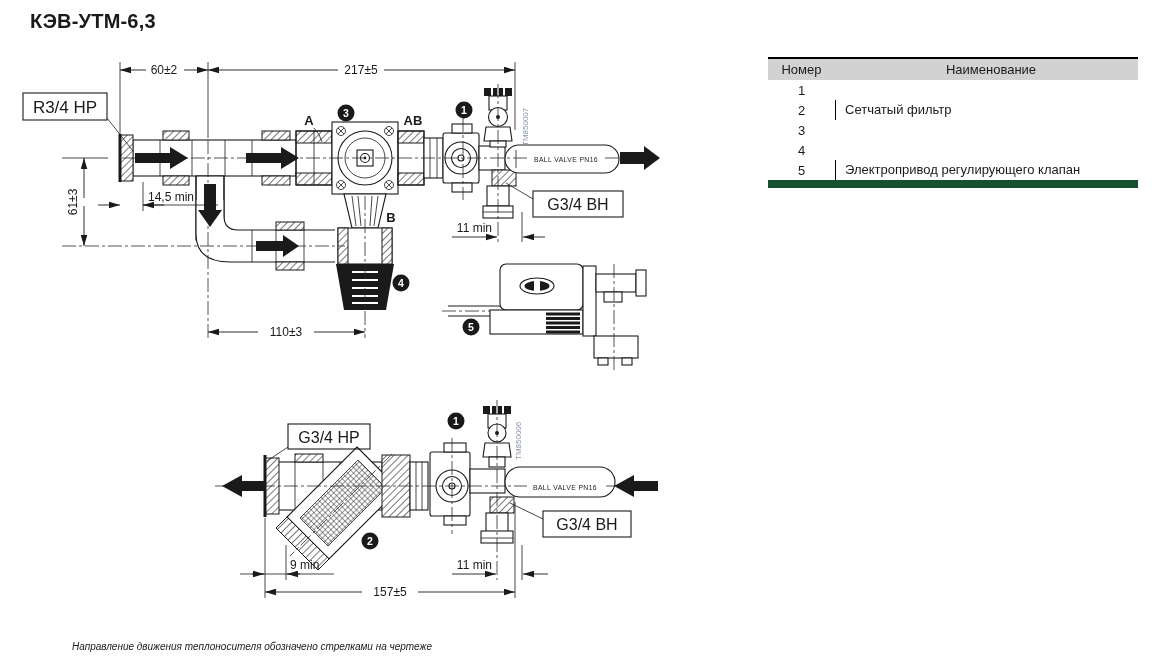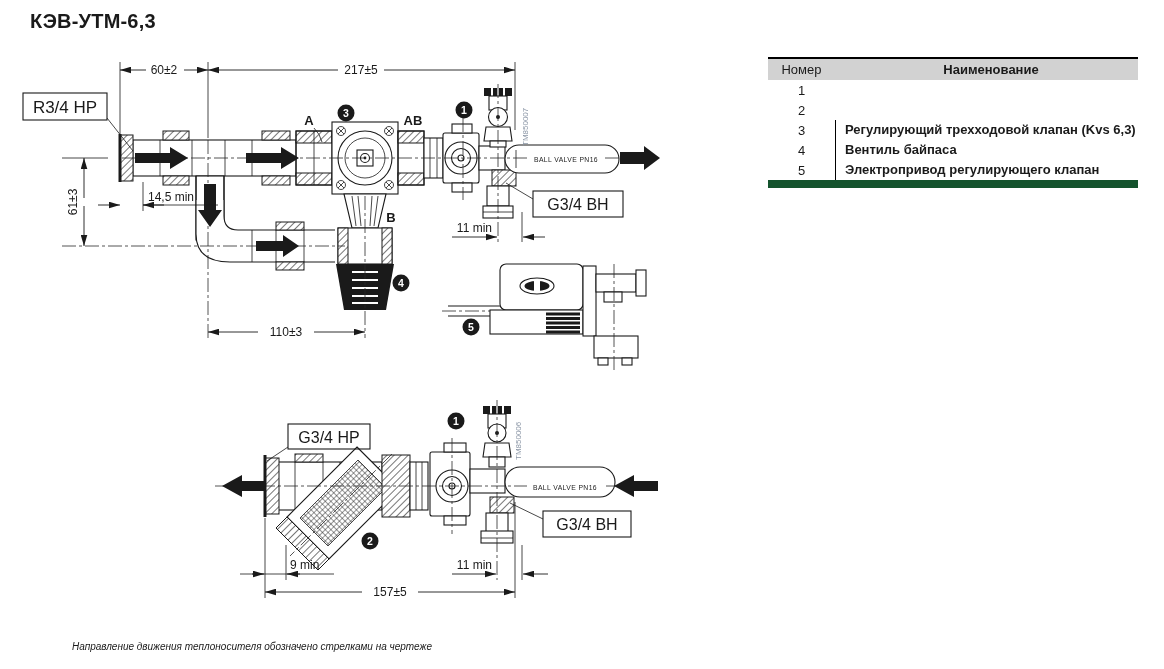--- a/index.html
+++ b/index.html
@@ -7,21 +7,21 @@
           font-family:"Liberation Sans","DejaVu Sans",sans-serif;color:#1a1a1a;}
   .abs{position:absolute;}
   #title{left:30px;top:10px;font-size:20px;font-weight:bold;letter-spacing:.2px;}
   #footnote{left:72px;top:641px;font-size:10px;font-style:italic;}
   
   #parts-table{left:768px;top:57px;width:370px;border-top:2px solid #000;border-bottom:8px solid #14532d;font-size:13px;}
   .trow{display:grid;grid-template-columns:67px 1fr;align-items:center;height:20px;}
   .thead{background:#d2d2d2;height:21px;}
   .thead .c1,.thead .c2{text-align:center;}
   .c1{text-align:center;}
-  .c2{padding-left:9px;font-weight:bold;}
+  .c2{padding-left:9px;}
   .tbody .c2{border-left:1px solid #000;height:20px;line-height:20px;}
   
   svg text{font-family:"Liberation Sans","DejaVu Sans",sans-serif;fill:#1a1a1a;}
   .dim{font-size:12px;}
   .port{font-size:13px;font-weight:bold;}
   .lbl{font-size:17px;}
   .lblS{font-size:16px;}
   .han{font-size:6.8px;letter-spacing:.4px;}
   .code{font-size:8px;fill:#8b96a6;}
   .cnum{font-size:10.5px;font-weight:bold;fill:#fff;}
@@ -368,28 +368,27 @@
     <div class="trow thead">
       <div class="c1">Номер</div>
       <div class="c2">Наименование</div>
     </div>
     <div class="tbody">
       <div class="trow">
         <div class="c1">1</div>
       </div>
       <div class="trow">
         <div class="c1">2</div>
+        <div class="c2">Сетчатый фильтр</div>
       </div>
       <div class="trow">
         <div class="c1">3</div>
-        <div class="c2">Регулирующий трехходовой клапан (Kvs 6,3)</div>
       </div>
       <div class="trow">
         <div class="c1">4</div>
-        <div class="c2">Вентиль байпаса</div>
       </div>
       <div class="trow">
         <div class="c1">5</div>
         <div class="c2">Электропривод регулирующего клапан</div>
       </div>
     </div>
   </div>
 
   <div id="footnote" class="abs">Направление движения теплоносителя обозначено стрелками на чертеже</div>
 

